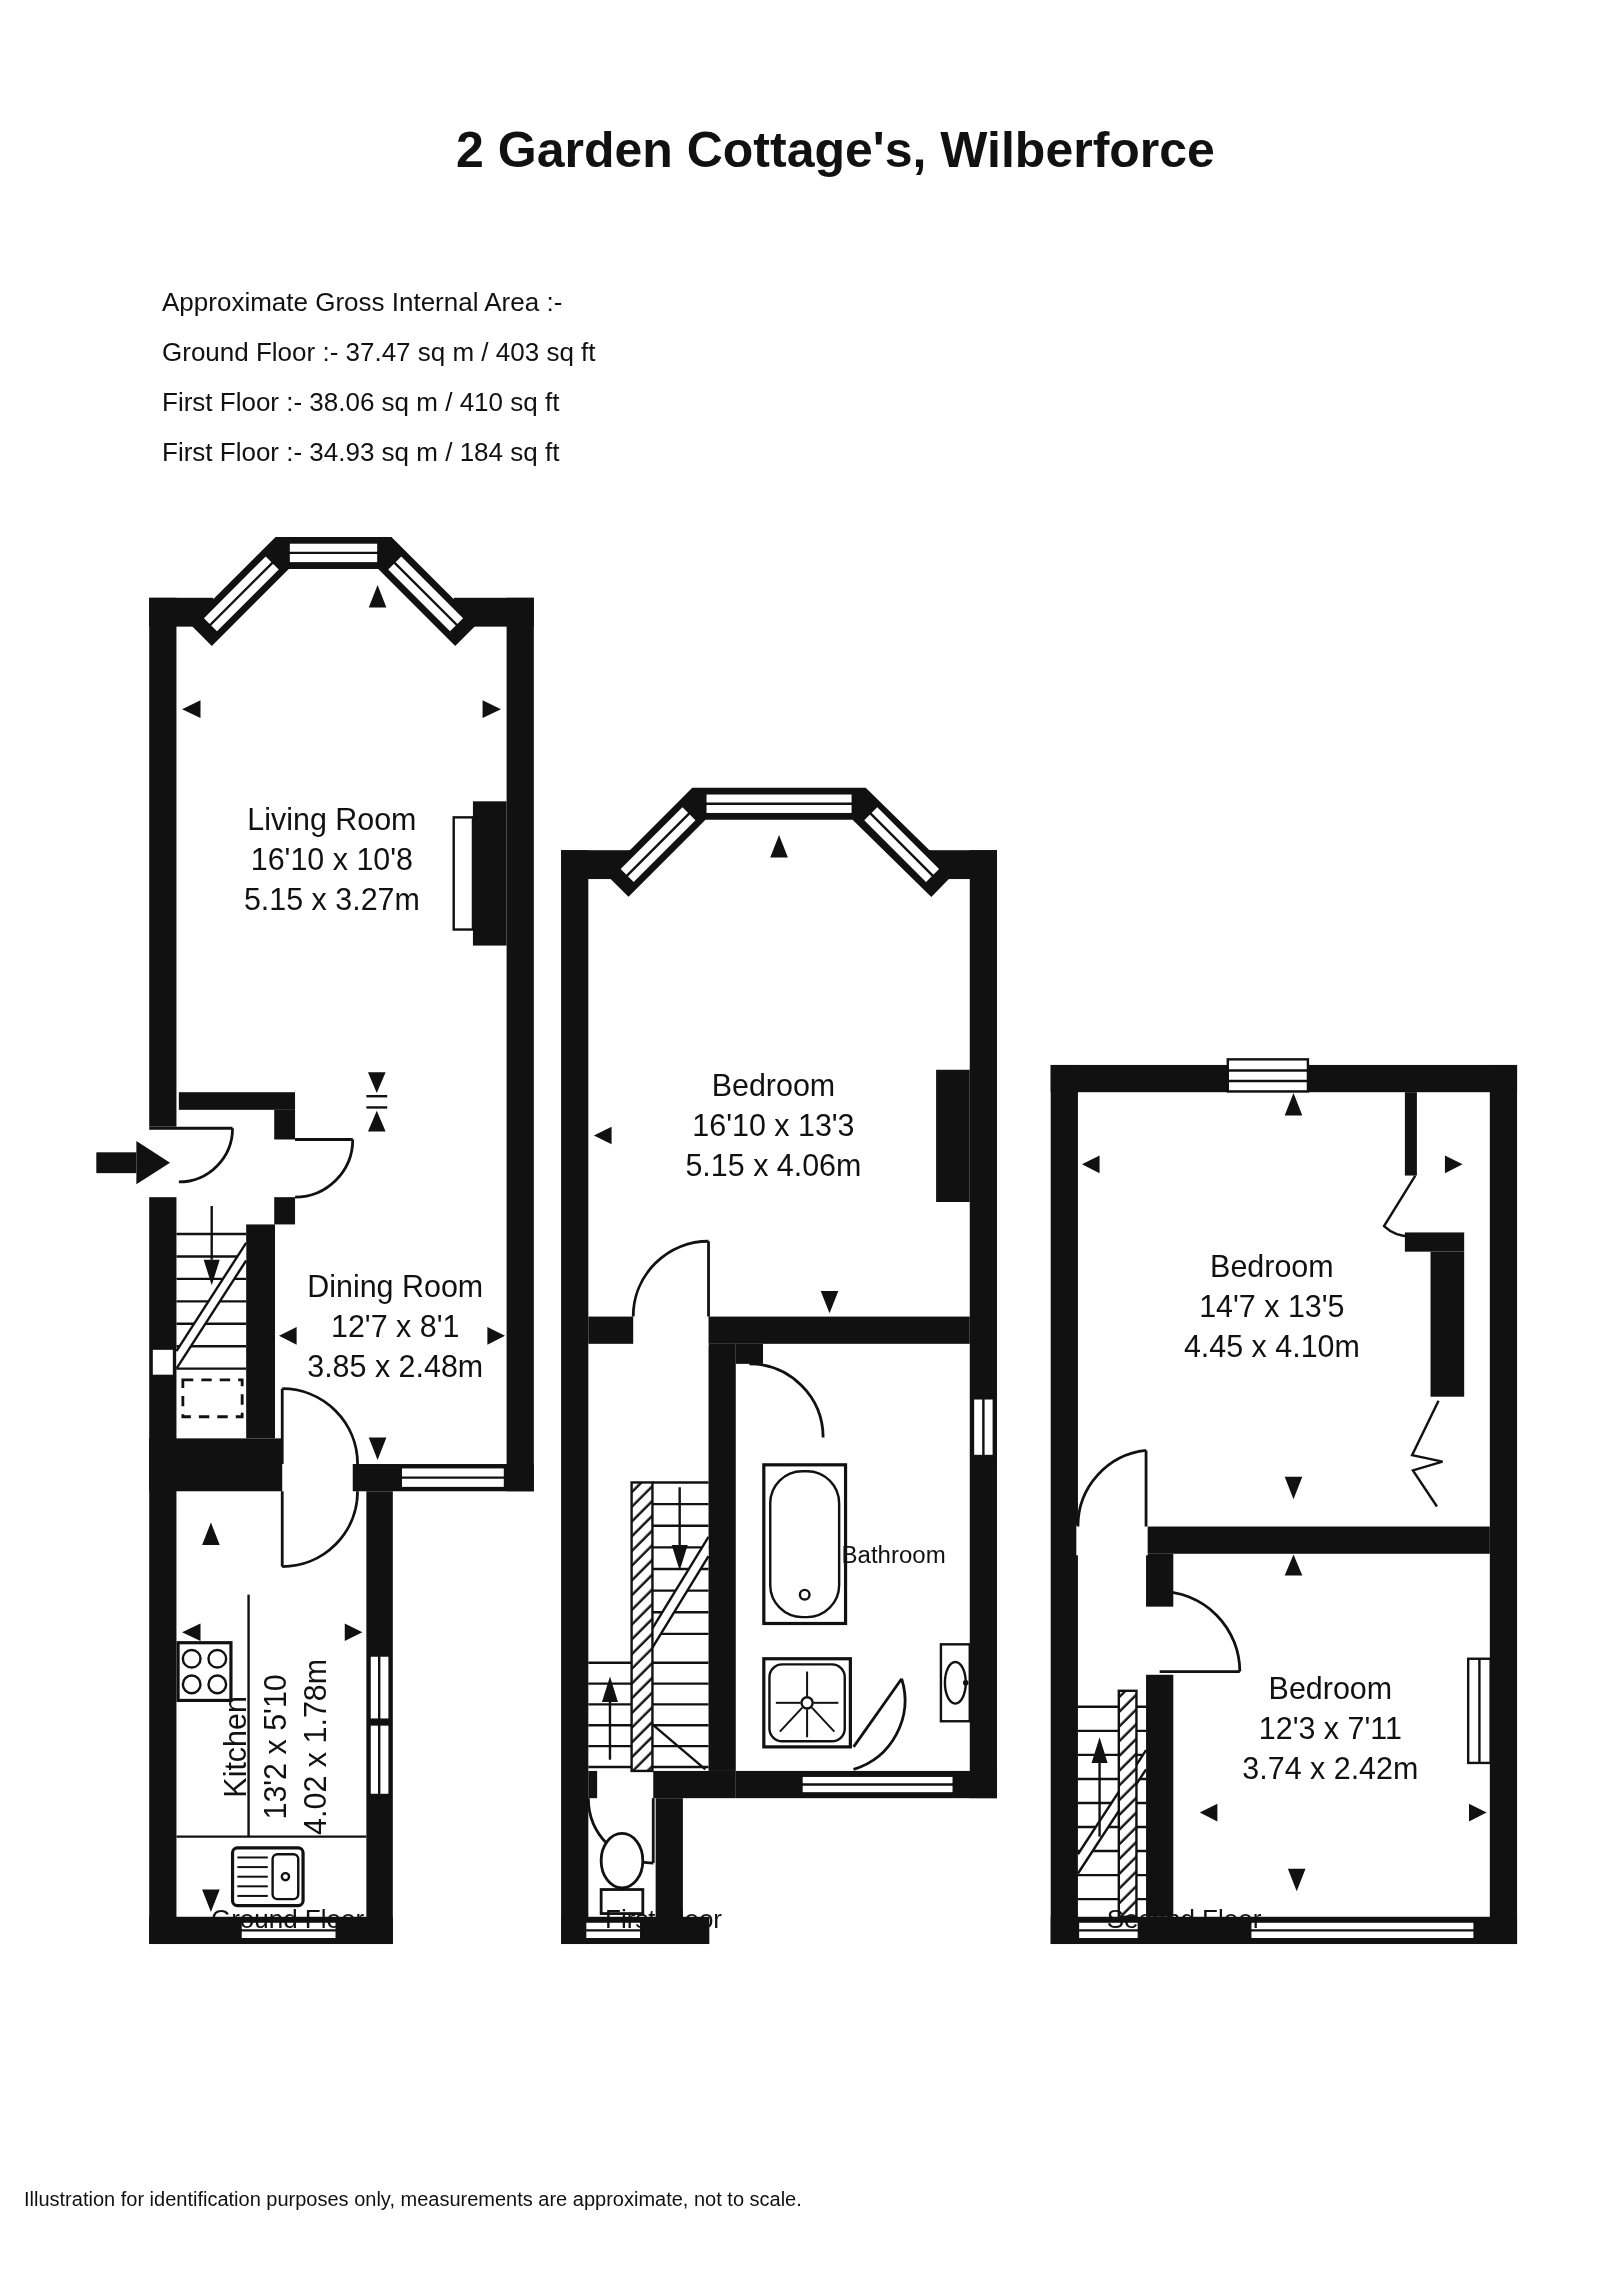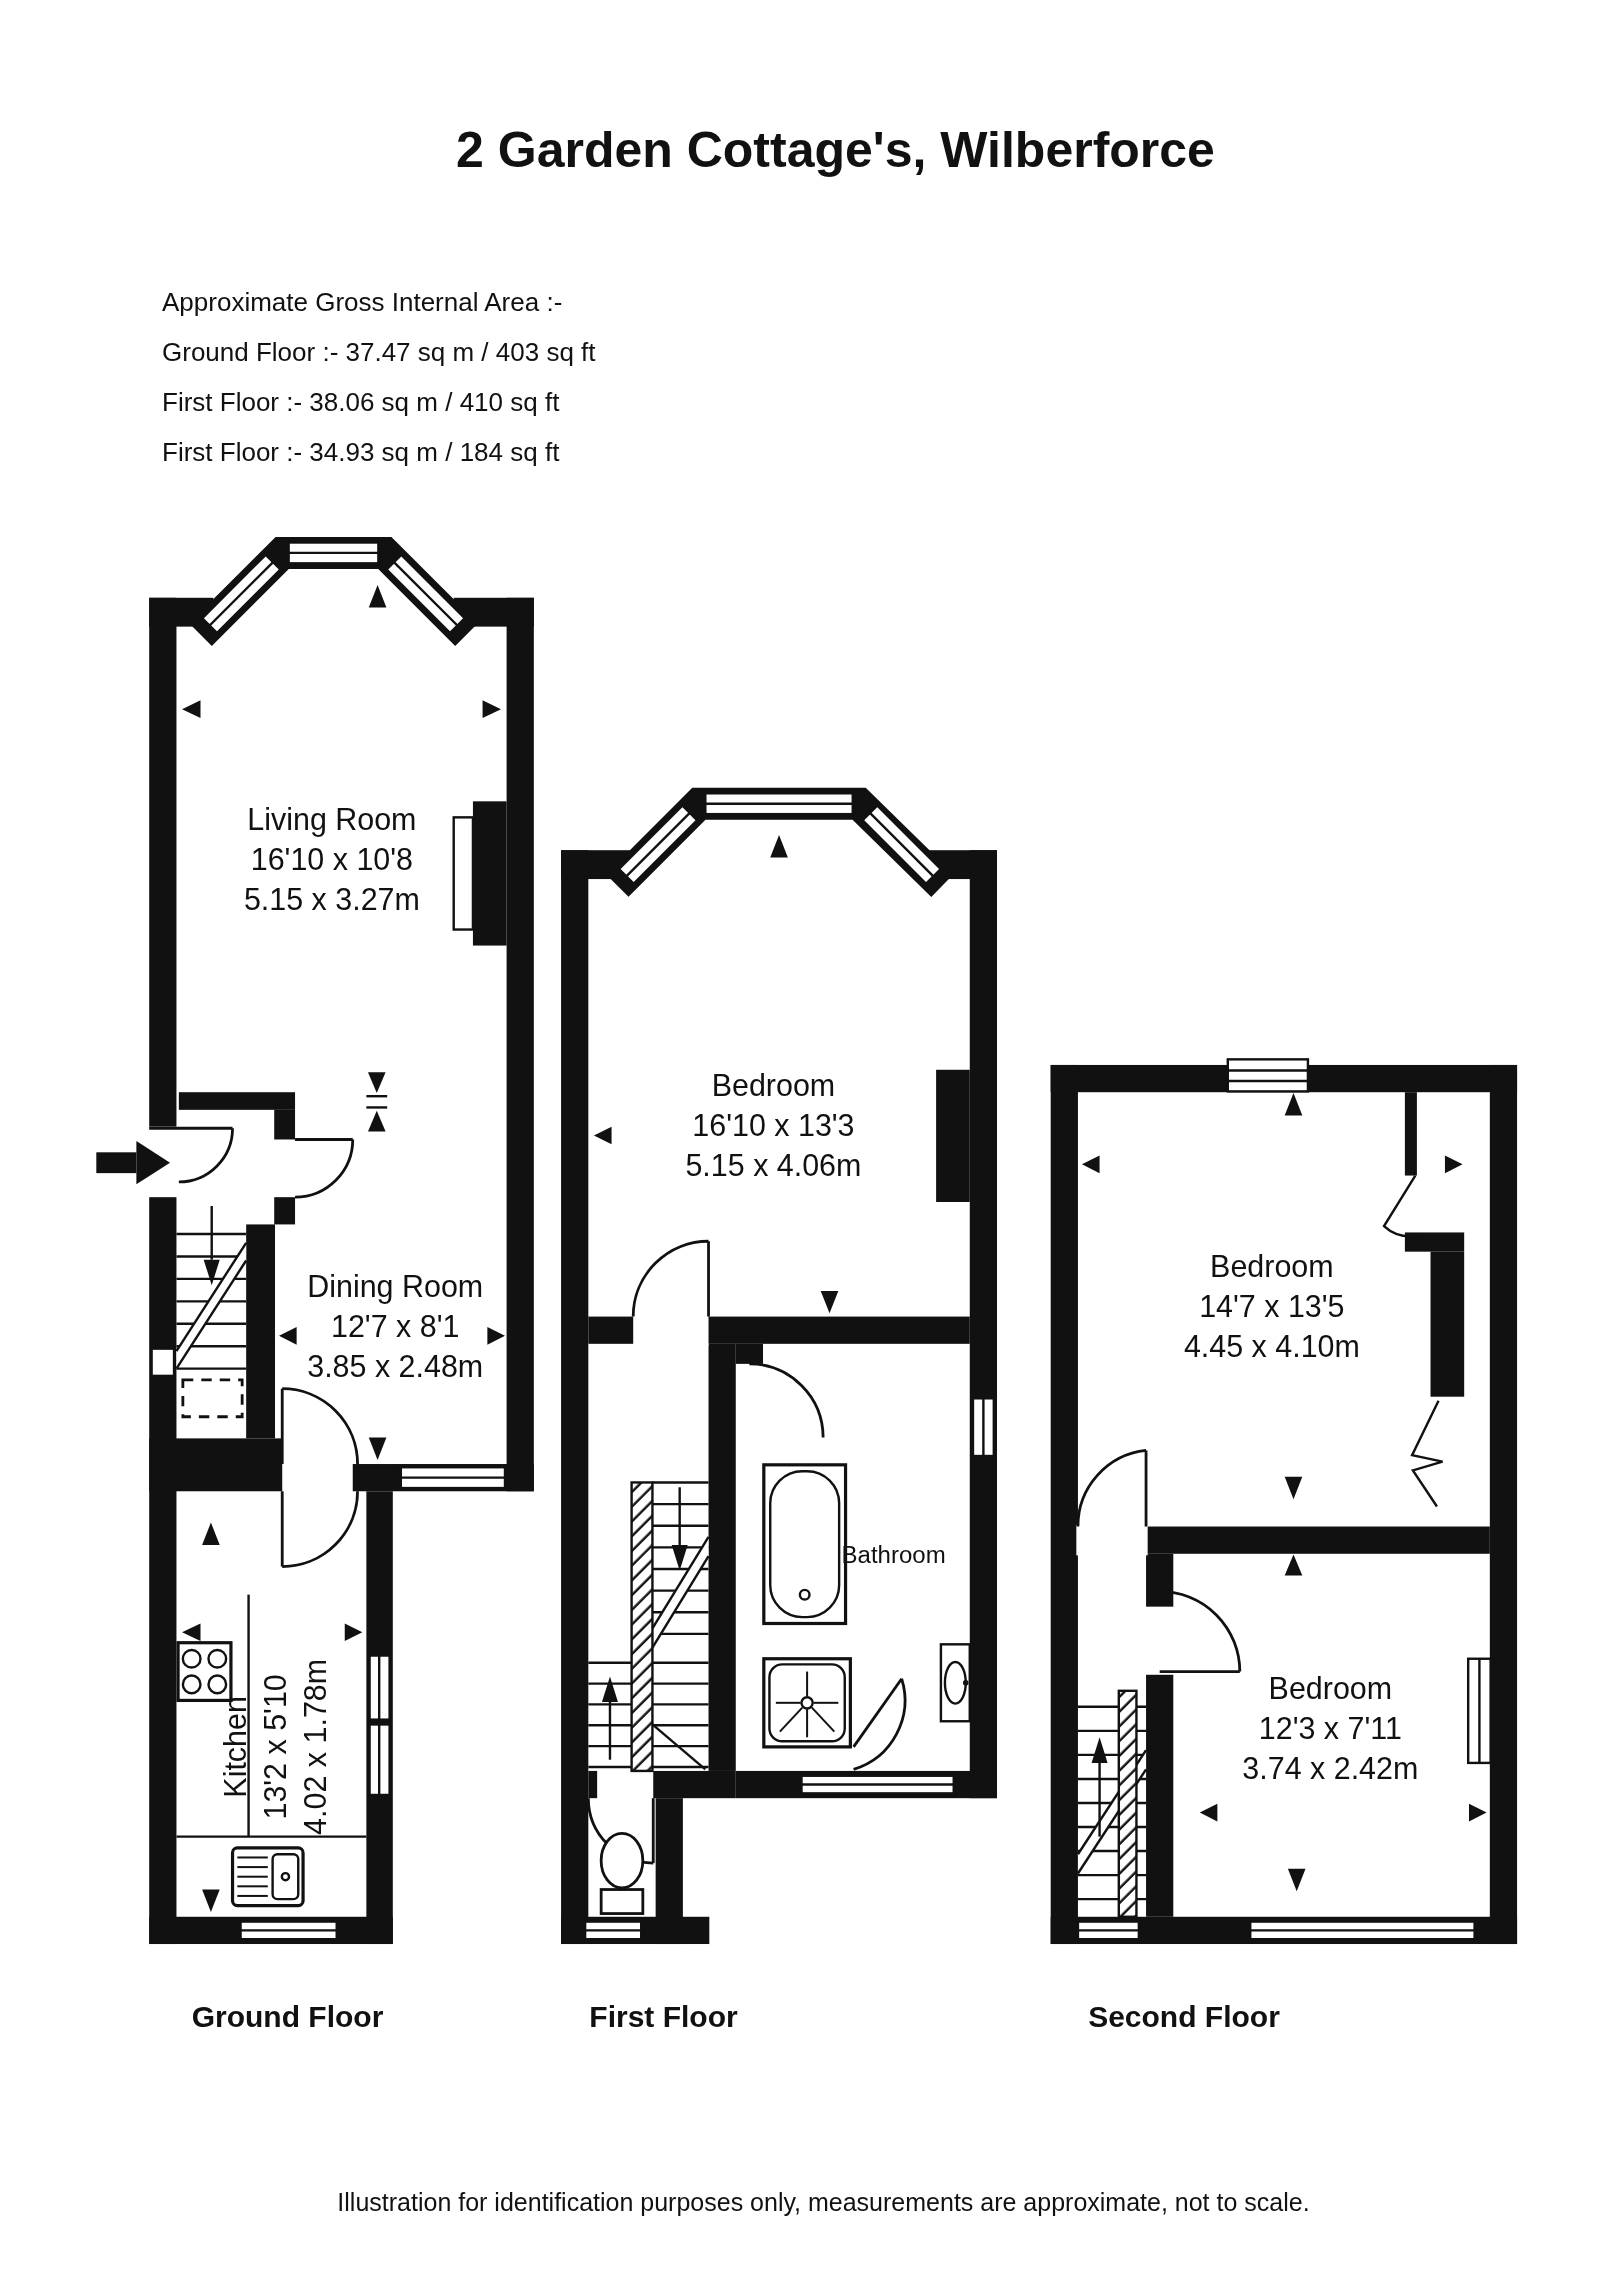--- a/index.html
+++ b/index.html
@@ -1,22 +1,22 @@
 <!DOCTYPE html>
 <html style="font-size:13px"><head>
 <meta charset="utf-8">
 <style>
   html,body{margin:0;padding:0;background:#fff;}
   .page{position:relative;width:1623px;height:2295px;background:#fff;overflow:hidden;
         font-family:"Liberation Sans", sans-serif;color:#111;}
   .abs{position:absolute;}
   .title{left:48px;right:0;top:117px;text-align:center;font-size:50px;line-height:66px;letter-spacing:0px;font-weight:bold;}
   .areas{left:162px;top:277px;font-size:26px;line-height:50px;}
-  .floorlabel{top:2000px;font-size:30px;font-weight:bold;text-align:center;}
-  .footer{left:24px;right:0;top:2188px;text-align:center;font-size:25px;}
+  .floorlabel{top:1904px;font-size:26px;font-weight:normal;text-align:center;}
+  .footer{left:24px;right:0;top:2188px;font-size:20px;}
   svg{position:absolute;left:0;top:0;}
   svg text{font-family:"Liberation Sans", sans-serif;fill:#111;font-size:38px;}
   svg text.small{font-size:30px;}
 </style>
 </head>
 <body>
 
 <div class="page">
 
   <svg width="1623" height="2295" viewBox="0 0 2025 2864">

